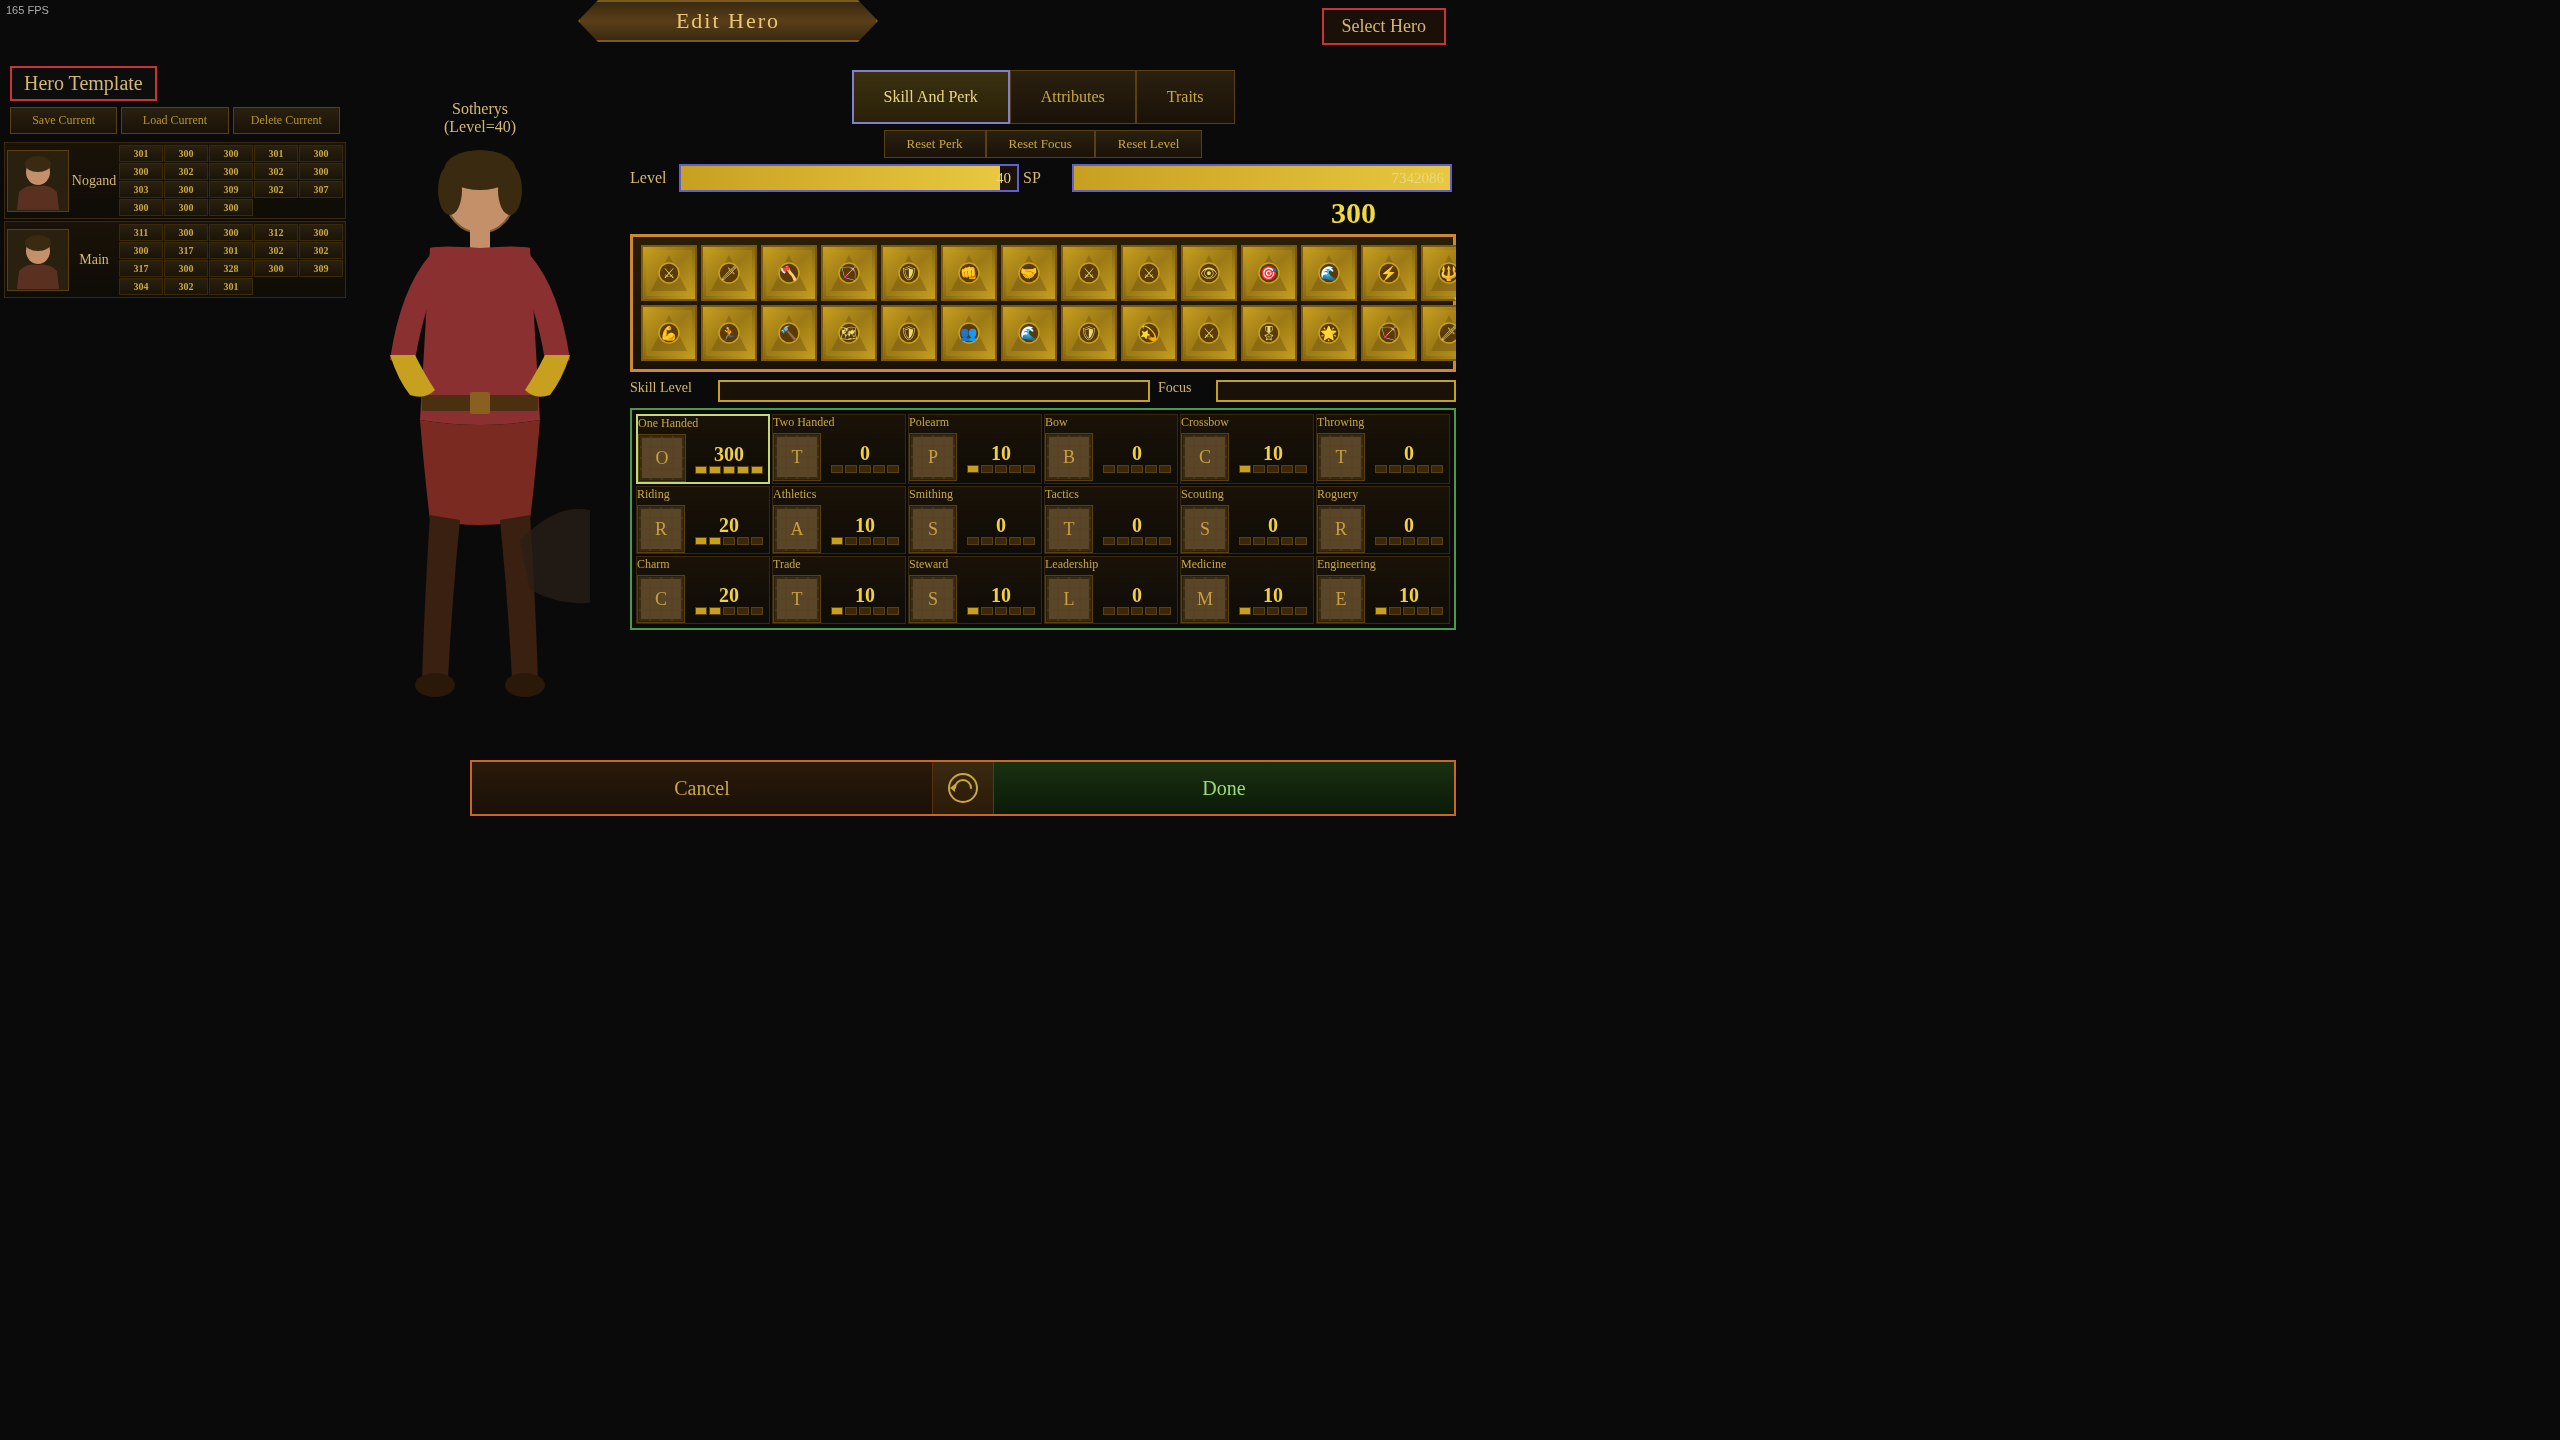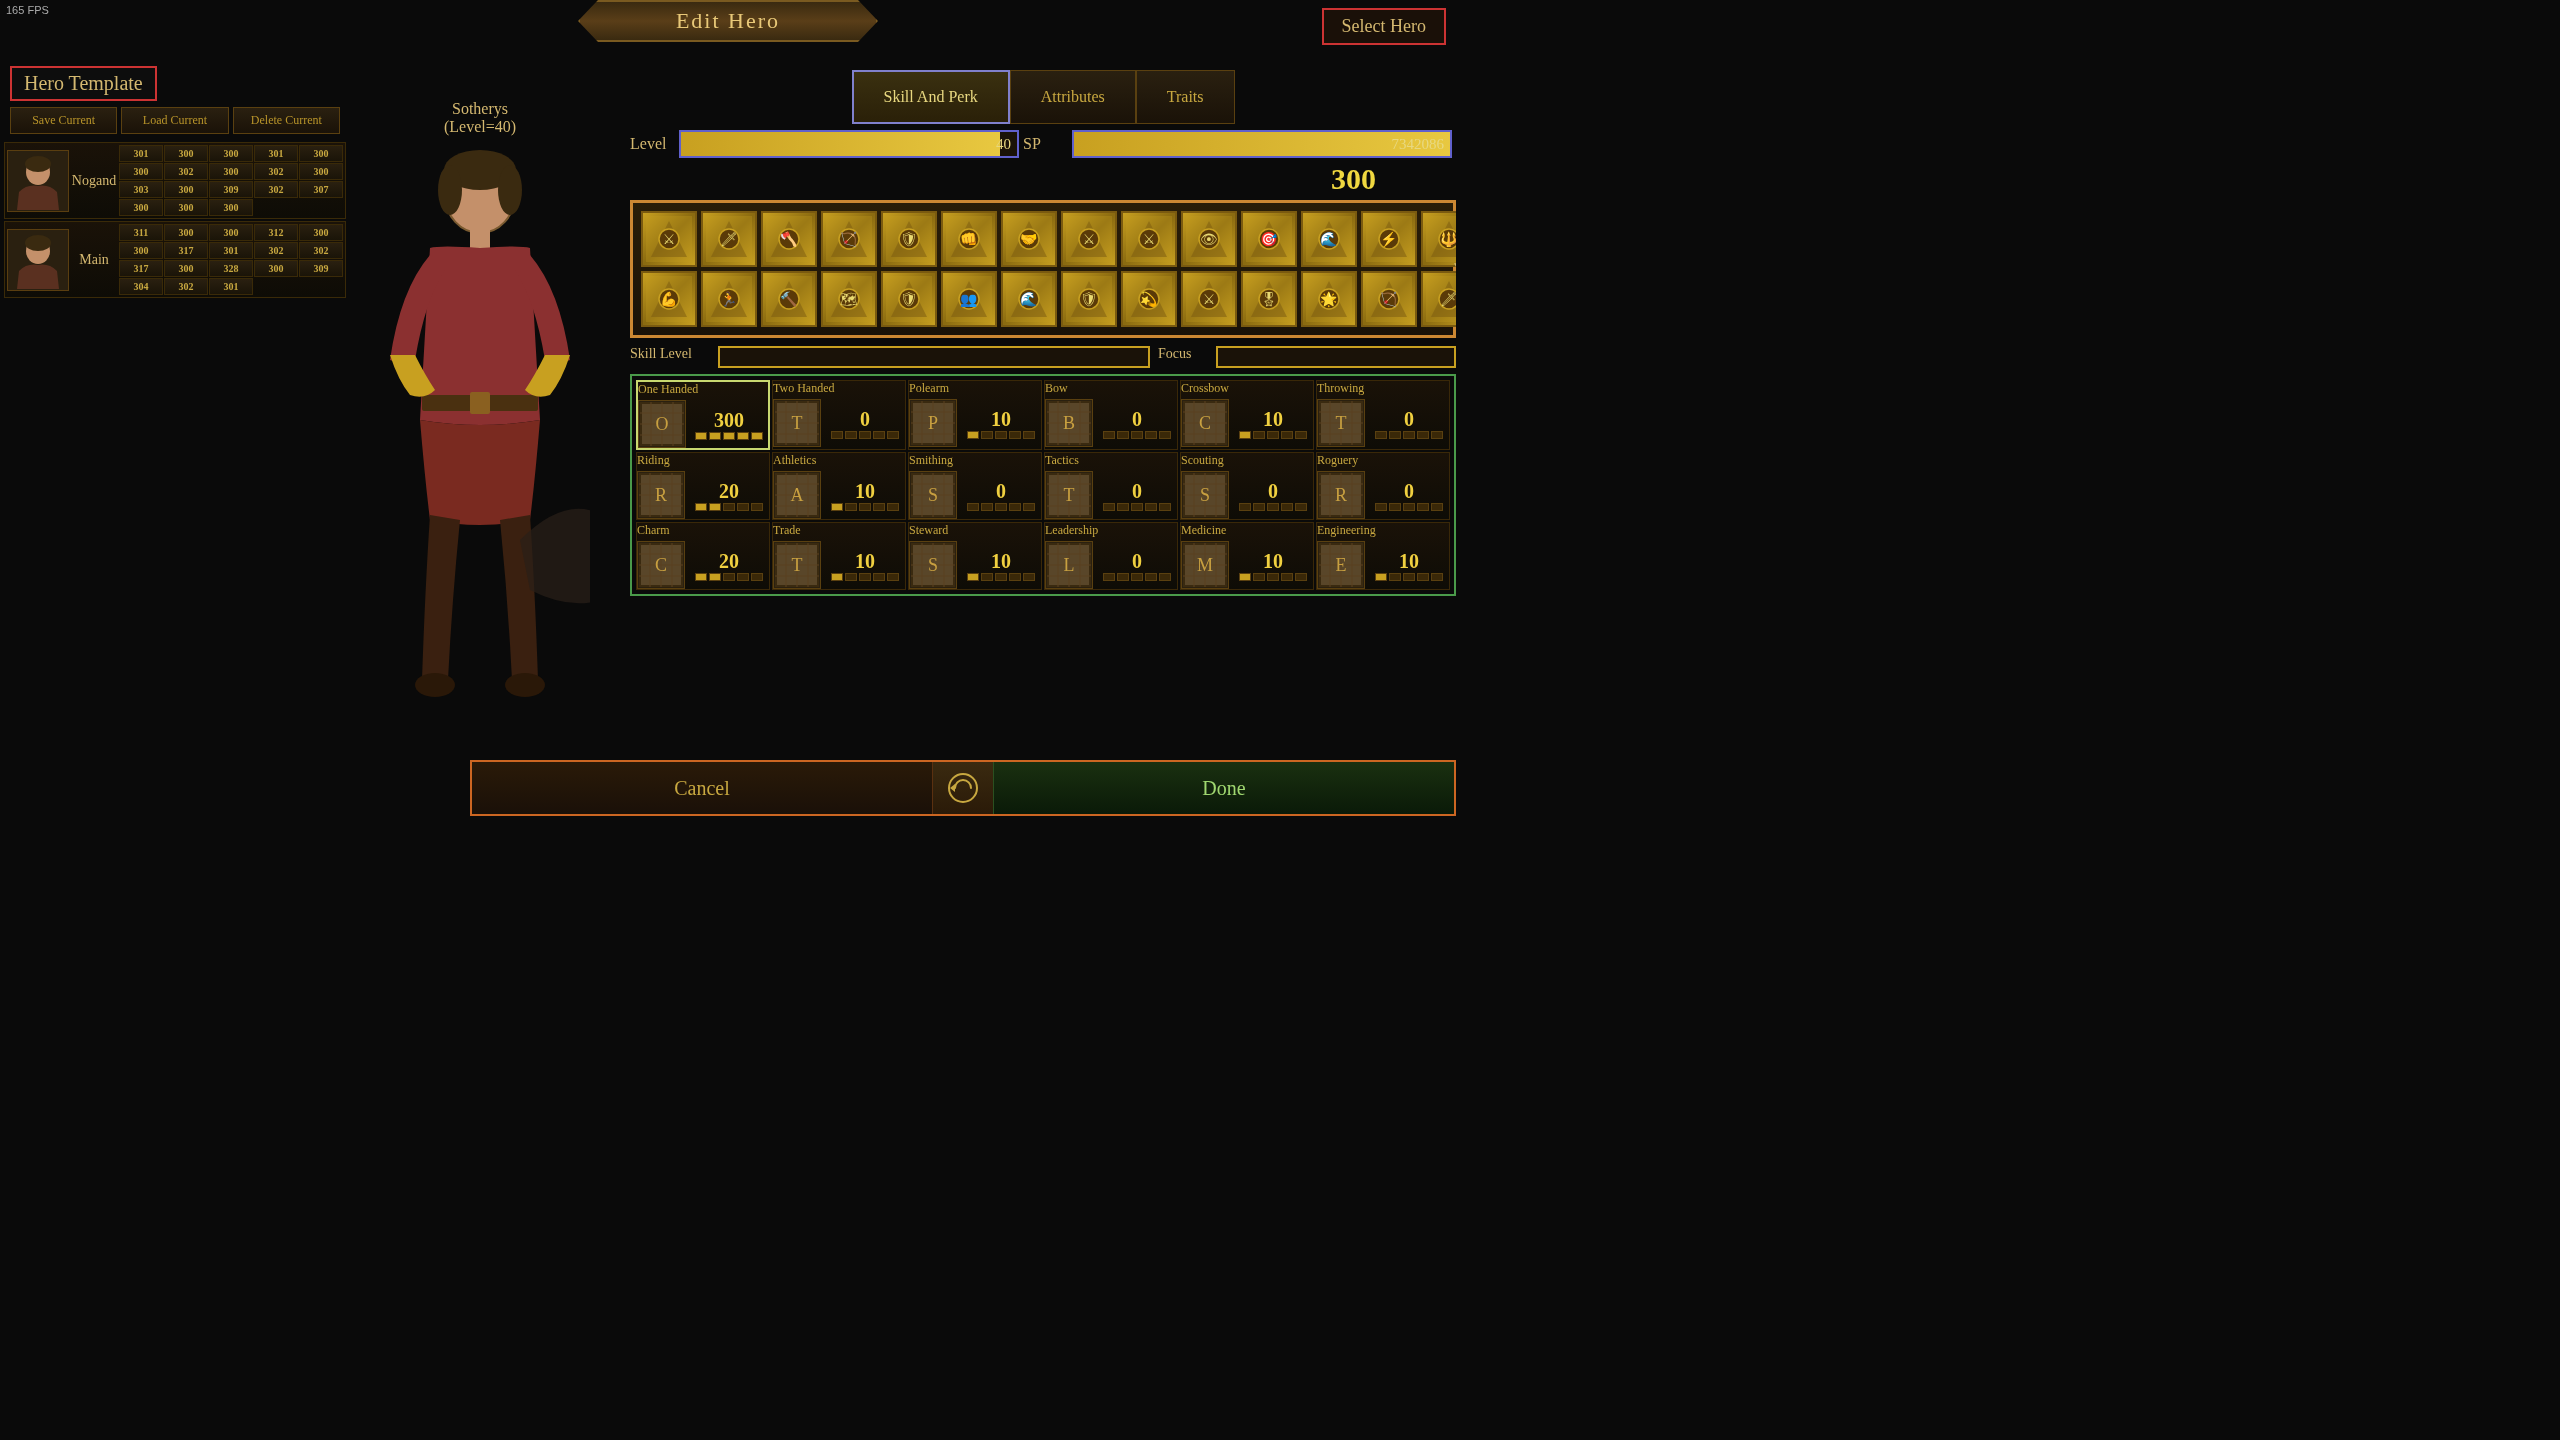--- a/index.html
+++ b/index.html
@@ -562,20 +562,25 @@
 </div>
 
 <div class="right-panel">
 
   <div class="tabs-container">
     <button class="tab-btn active">Skill And Perk</button>
     <button class="tab-btn">Attributes</button>
     <button class="tab-btn">Traits</button>
   </div>
 
+  <div class="action-btns">
+    <button class="action-btn">Reset Perk</button>
+    <button class="action-btn">Reset Focus</button>
+    <button class="action-btn">Reset Level</button>
+  </div>
 
   <div class="level-sp-row">
     <div class="level-bar-container">
       <span class="level-label">Level</span>
       <div class="progress-bar-outer level-bar-outer">
         <div class="progress-bar-fill" style="width:95%"></div>
         <span class="bar-value">40</span>
       </div>
     </div>
     <div class="level-bar-container">

